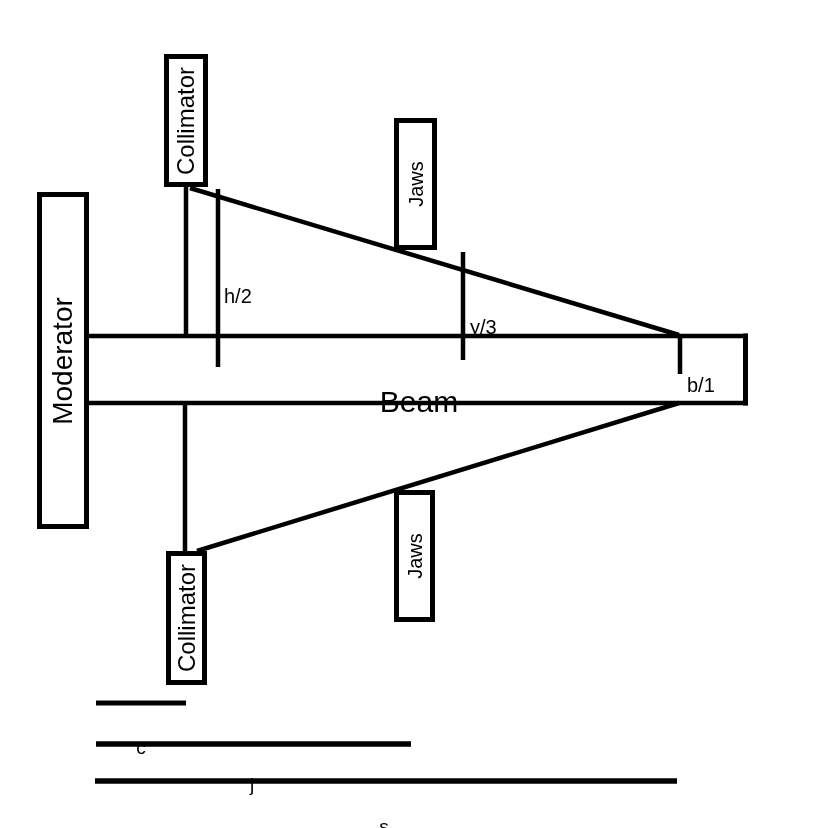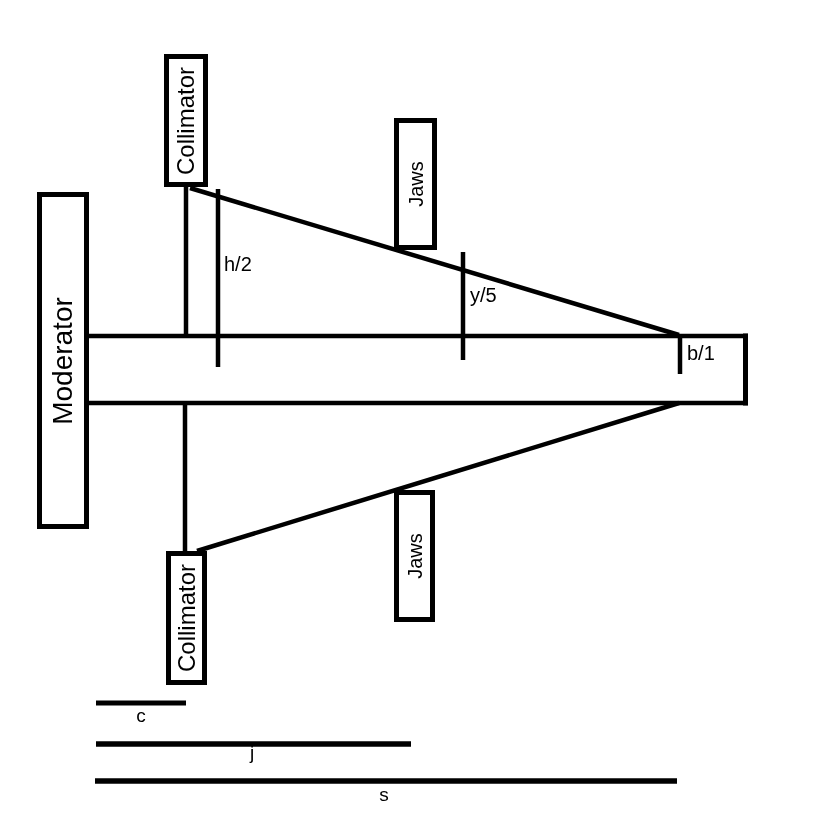--- a/index.html
+++ b/index.html
@@ -23,20 +23,21 @@
     left: 50%;
     top: 50%;
     transform: translate(-50%, -50%) rotate(-90deg);
     white-space: nowrap;
     line-height: 1;
   }
   .lbl {
     position: absolute;
     line-height: 1;
     white-space: nowrap;
+    margin-top: 32px;
   }
   .center { text-align: center; }
   svg#lines {
     position: absolute;
     left: 0; top: 0;
     pointer-events: none;
   }
   svg#lines line { stroke: #000; stroke-linecap: butt; }
 </style>
 </head>
@@ -78,24 +79,25 @@
     <line x1="680" y1="336" x2="680" y2="374" stroke-width="4.5"></line>
 
     <line x1="190" y1="188" x2="679" y2="335" stroke-width="4.5"></line>
     <line x1="197" y1="551" x2="679" y2="403" stroke-width="4.5"></line>
 
     <line x1="96" y1="703" x2="186" y2="703" stroke-width="5"></line>
     <line x1="96" y1="744" x2="411" y2="744" stroke-width="5.5"></line>
     <line x1="95" y1="781" x2="677" y2="781" stroke-width="5.5"></line>
   </svg>
 
+  <div class="lbl center" style="left:369px; top:355px; width:100px; font-size:30px;">Beam</div>
 
   <div class="lbl" style="left:224px; top:254px; font-size:20px;">h/2</div>
 
-  <div class="lbl" style="left:470px; top:285px; font-size:20px;">y/5</div>
+  <div class="lbl" style="left:470px; top:285px; font-size:20px;">y/3</div>
 
   <div class="lbl" style="left:687px; top:343px; font-size:20px;">b/1</div>
 
   <div class="lbl center" style="left:126px; top:706px; width:30px; font-size:19px;">c</div>
 
   <div class="lbl center" style="left:240px; top:743px; width:24px; font-size:19px;">j</div>
 
   <div class="lbl center" style="left:372px; top:785px; width:24px; font-size:19px;">s</div>
 
 </div>

